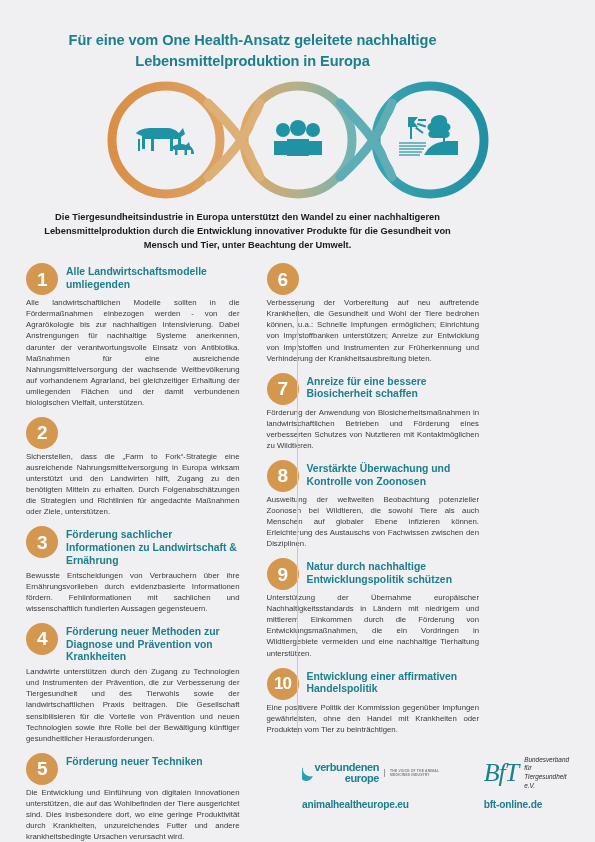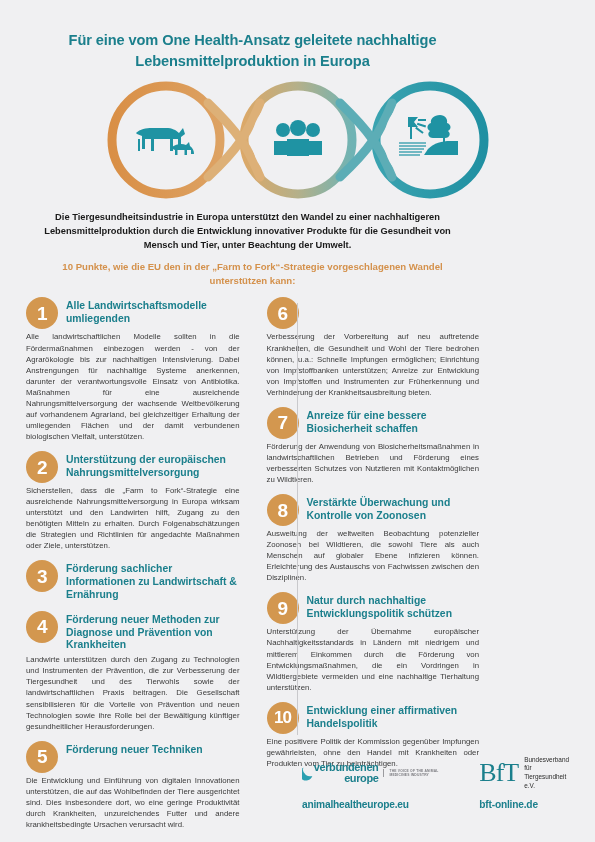--- a/index.html
+++ b/index.html
@@ -126,21 +126,21 @@
   .ahe-l2 { color: #1b7f8c; font-size: 11px; font-weight: bold; letter-spacing: -0.4px; text-align: right; }
   .ahe-tag {
     border-left: 1px solid #9a9a9e;
     margin-left: 5px; padding-left: 5px;
     color: #7c7c80;
     font-size: 3.3px;
     font-weight: bold;
     line-height: 1.35;
     letter-spacing: 0.2px;
   }
-  .bft-wordmark { display: flex; align-items: center; }
+  .bft-wordmark { display: flex; align-items: center; font-style: italic; }
   .bft-mark { color: #1b7f8c; font-size: 26px; font-weight: normal; font-family: "Liberation Serif", serif; line-height: 1; letter-spacing: -1px; }
   .bft-sub { color: #2b2b2b; font-size: 6.4px; line-height: 1.35; margin-left: 6px; }
 </style>
 </head>
 <body>
 
 <div class="page">
 
   <div class="title">
     <span class="title-line">Für eine vom One Health-Ansatz geleitete nachhaltige</span>
@@ -209,46 +209,45 @@
           <line x1="311" y1="69" x2="338" y2="69"></line>
           <line x1="311" y1="72" x2="336" y2="72"></line>
           <line x1="311" y1="75" x2="334" y2="75"></line>
           <line x1="311" y1="78" x2="332" y2="78"></line>
         </g>
       </g>
     </svg>
   </div>
 
   <div class="intro">Die Tiergesundheitsindustrie in Europa unterstützt den Wandel zu einer nachhaltigeren Lebensmittelproduktion durch die Entwicklung innovativer Produkte für die Gesundheit von Mensch und Tier, unter Beachtung der Umwelt.</div>
-  <div class="subhead">10 Punkte, wie die EU den in der „Farm to Fork“-Strategie vorgeschlagenen Wandel unterstützen kann:</div>
 
   <div class="columns">
     <div class="col col-left">
 
       <div class="point">
         <div class="point-head">
           <div class="badge">1</div>
           <div class="ptitle">Alle Landwirtschaftsmodelle umliegenden</div>
         </div>
         <div class="pbody">Alle landwirtschaftlichen Modelle sollten in die Fördermaßnahmen einbezogen werden - von der Agrarökologie bis zur nachhaltigen Intensivierung. Dabei Anstrengungen für nachhaltige Systeme anerkennen, darunter der verantwortungsvolle Einsatz von Antibiotika. Maßnahmen für eine ausreichende Nahrungsmittelversorgung der wachsende Weltbevölkerung auf vorhandenem Agrarland, bei gleichzeitiger Erhaltung der umliegenden Flächen und der damit verbundenen biologischen Vielfalt, unterstützen.</div>
       </div>
 
       <div class="point gap-top">
         <div class="point-head">
           <div class="badge">2</div>
-          <div class="ptitle">Unterstützung der europäischen Nahrungsmittelversorgung</div>
         </div>
         <div class="pbody">Sicherstellen, dass die „Farm to Fork“-Strategie eine ausreichende Nahrungsmittelversorgung in Europa wirksam unterstützt und den Landwirten hilft, Zugang zu den benötigten Mitteln zu erhalten. Durch Folgenabschätzungen die Strategien und Richtlinien für angedachte Maßnahmen oder Ziele, unterstützen.</div>
       </div>
 
       <div class="point gap-top">
         <div class="point-head">
           <div class="badge">3</div>
           <div class="ptitle">Förderung sachlicher Informationen zu Landwirtschaft &amp; Ernährung</div>
         </div>
+        <div class="pbody">Bewusste Entscheidungen von Verbrauchern über ihre Ernährungsvorlieben durch evidenzbasierte Informationen fördern. Fehlinformationen mit sachlichen und wissenschaftlich fundierten Aussagen gegensteuern.</div>
       </div>
 
       <div class="point gap-top">
         <div class="point-head">
           <div class="badge">4</div>
           <div class="ptitle">Förderung neuer Methoden zur Diagnose und Prävention von Krankheiten</div>
         </div>
         <div class="pbody">Landwirte unterstützen durch den Zugang zu Technologien und Instrumenten der Prävention, die zur Verbesserung der Tiergesundheit und des Tierwohls sowie der landwirtschaftlichen Praxis beitragen. Die Gesellschaft sensibilisieren für die Vorteile von Prävention und neuen Technologien sowie ihre Rolle bei der Bewältigung künftiger gesundheitlicher Herausforderungen.</div>
       </div>
 

